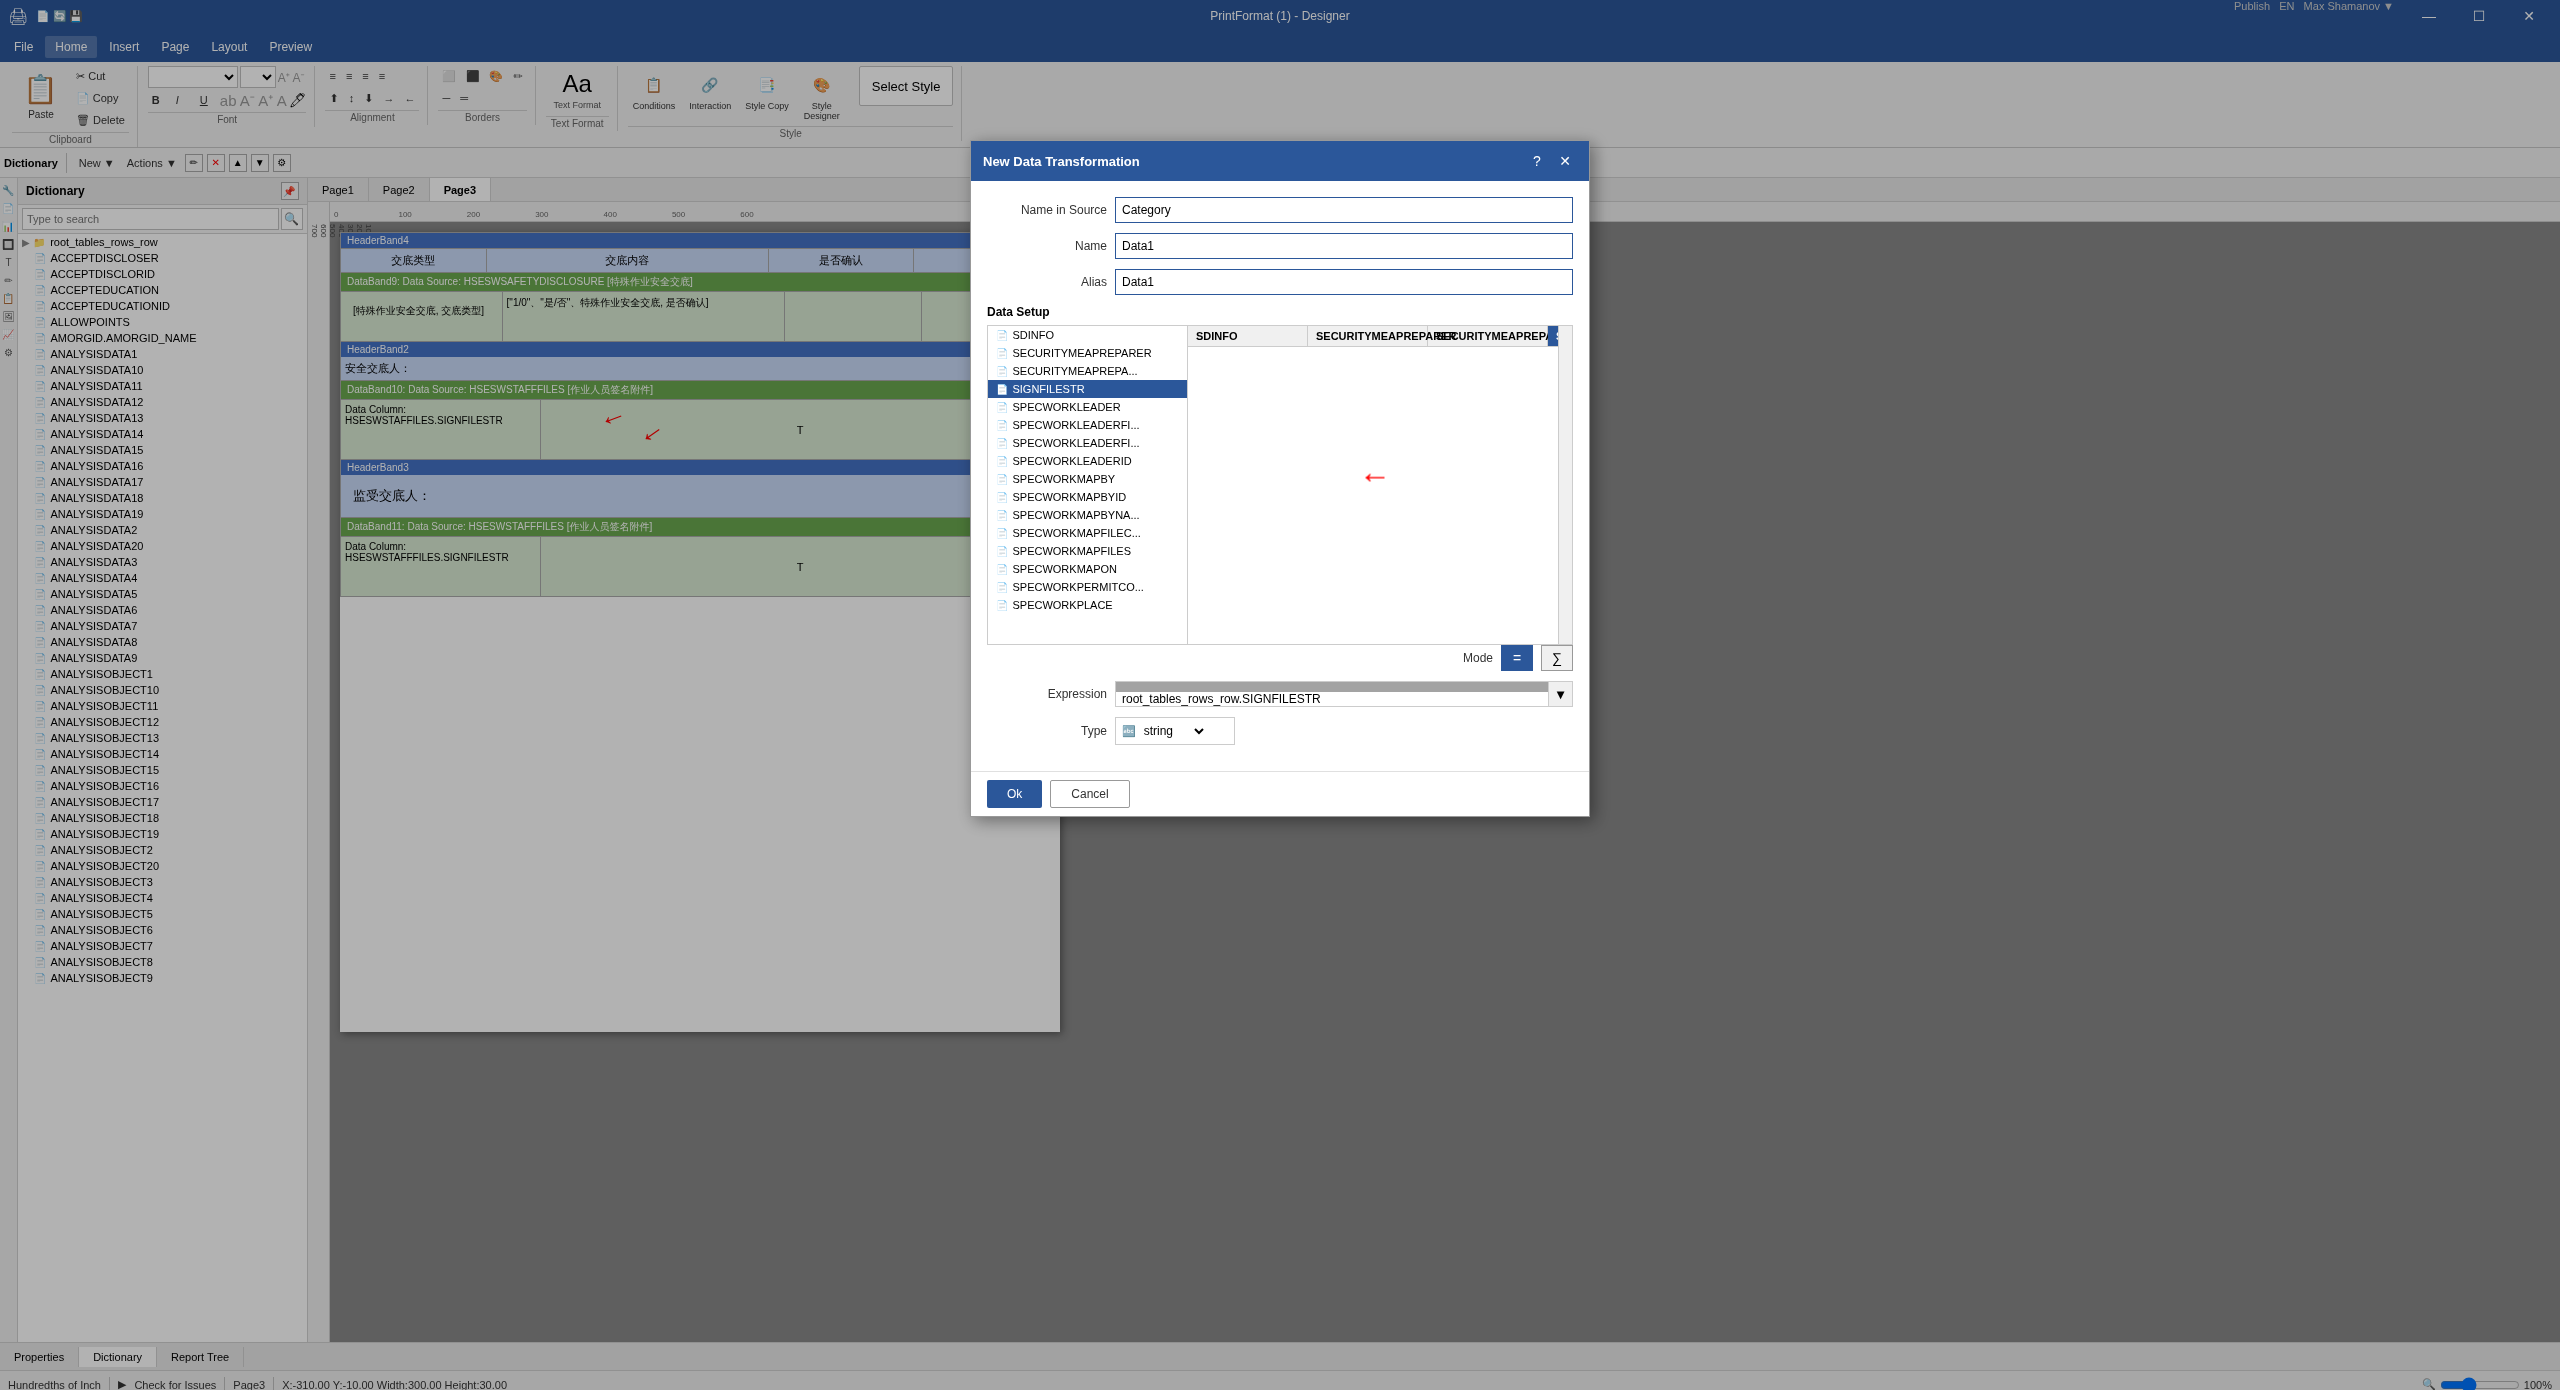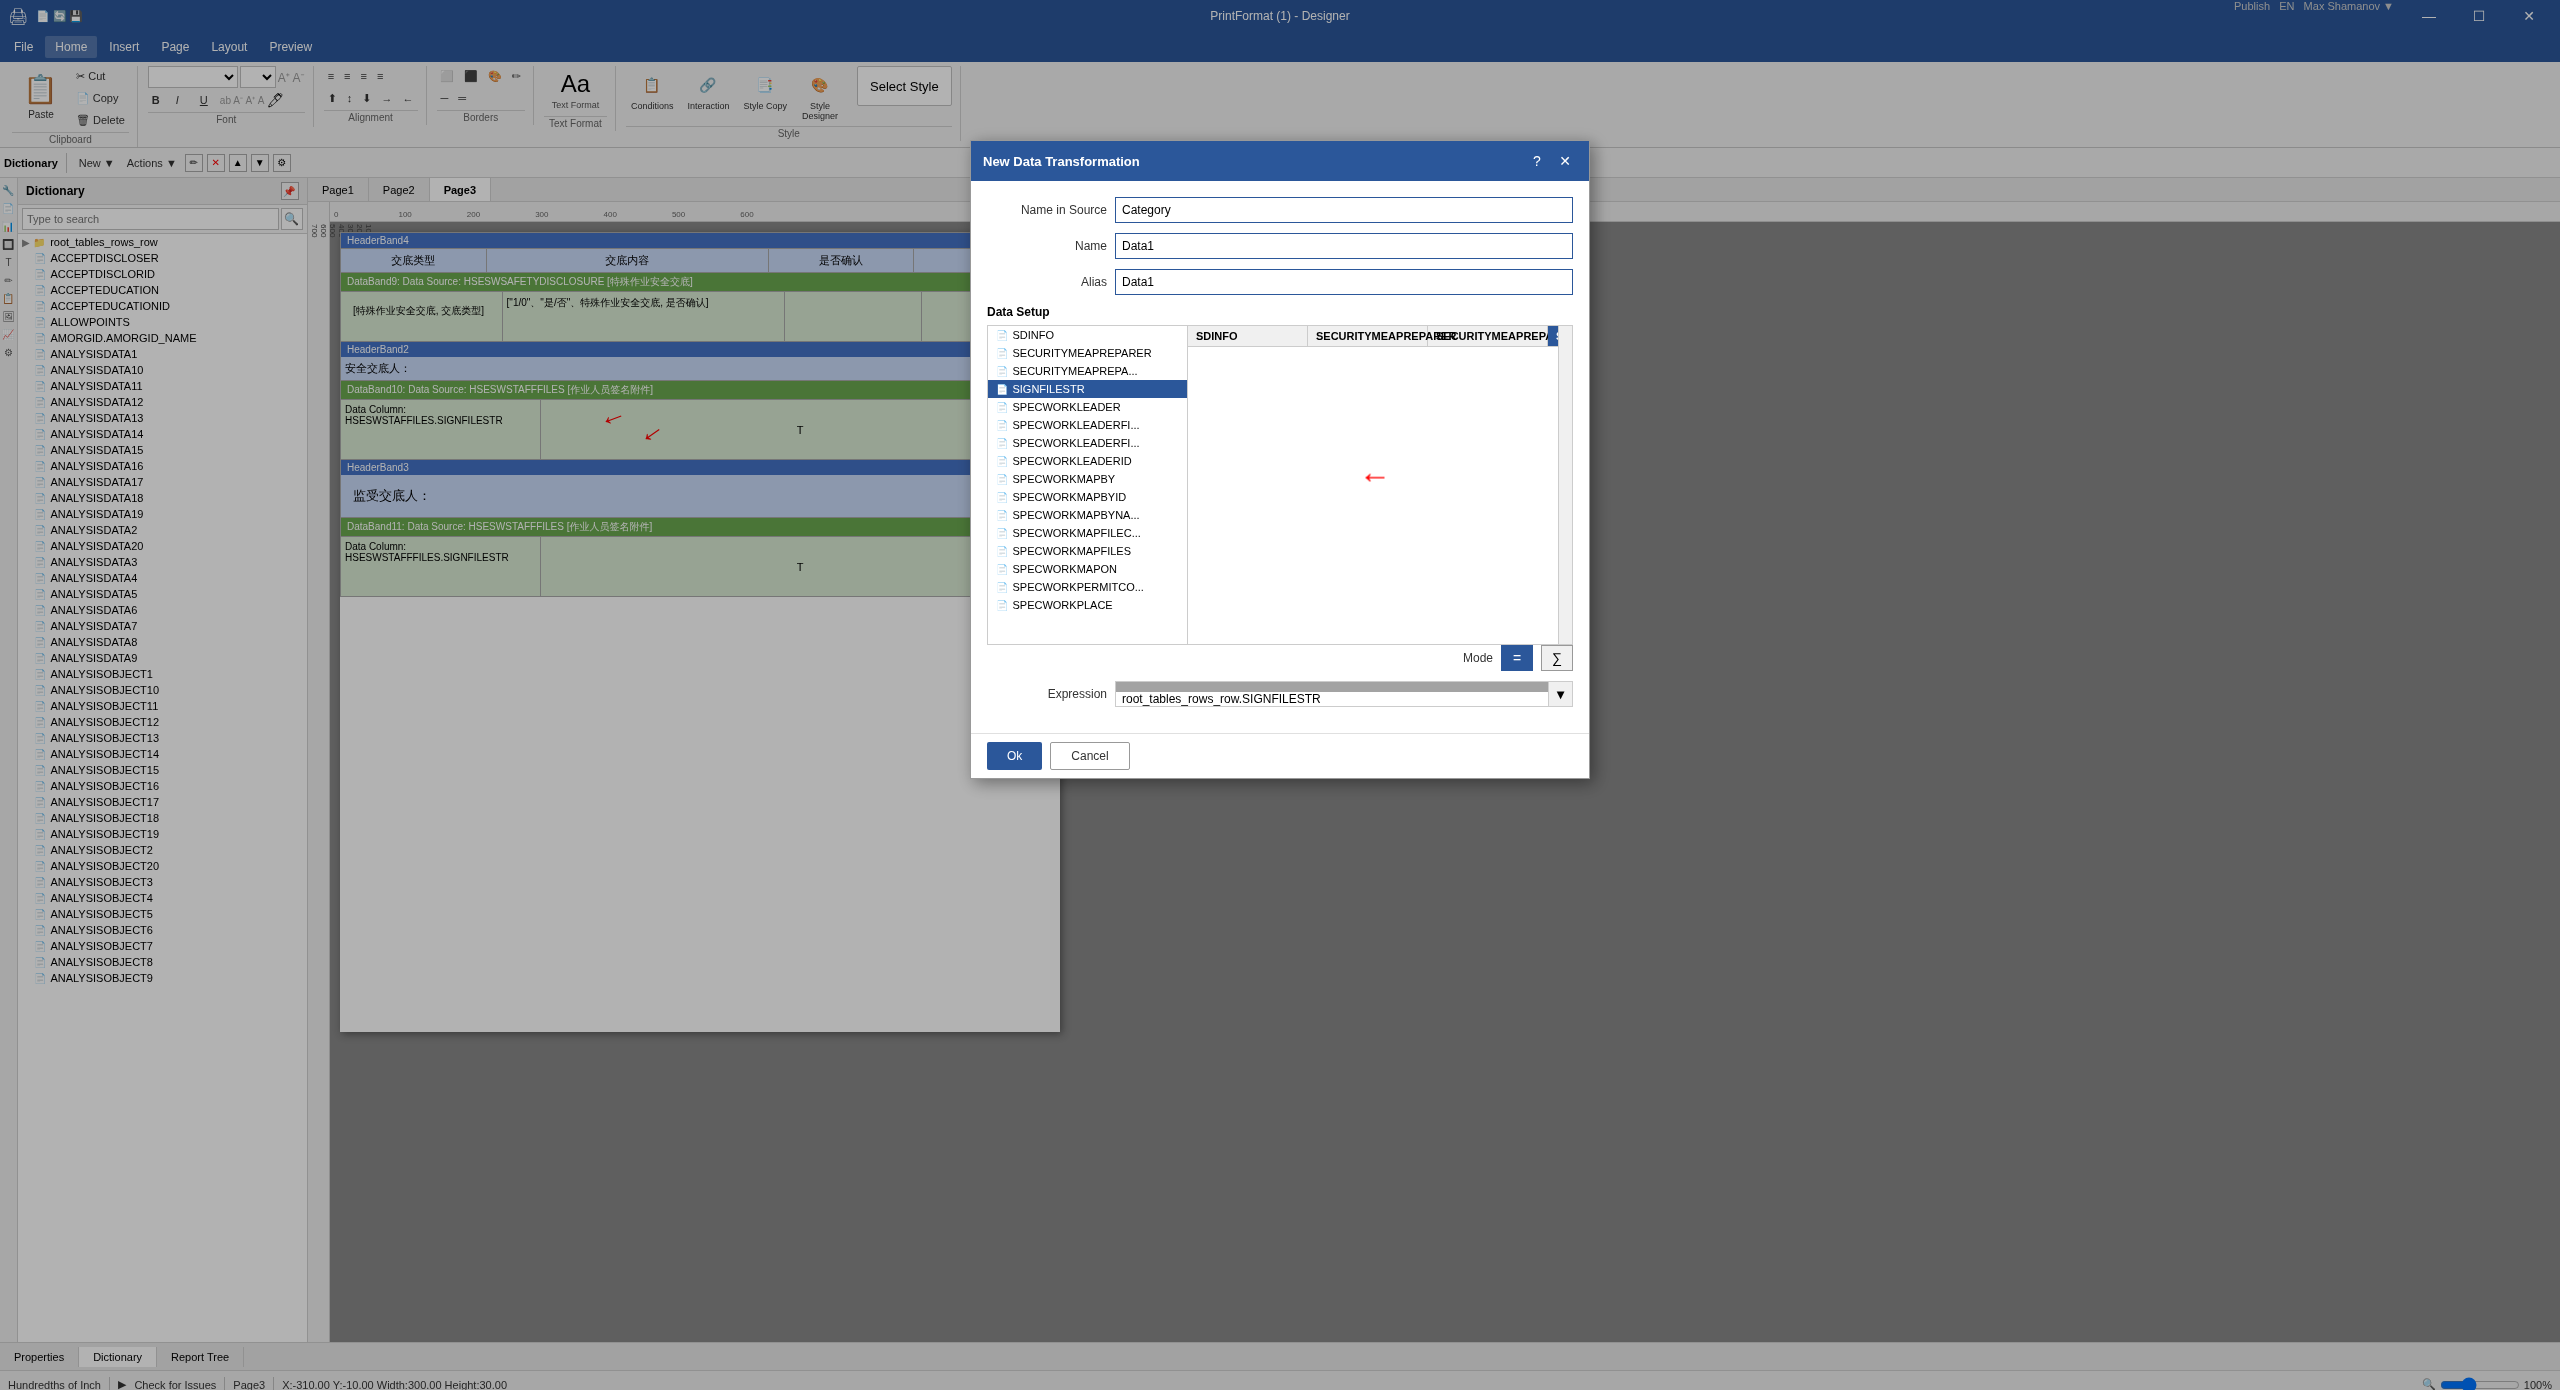--- a/index.html
+++ b/index.html
@@ -149,21 +149,21 @@
       <div class="ribbon-group-content" style="flex-direction:column; gap:2px;">
         <div style="display:flex; gap:2px; align-items:center;">
           <select class="dropdown-select" style="width:90px;"></select>
           <select class="dropdown-select" style="width:36px;"></select>
           <span style="font-size:12px; color:#999;">A⁺ A⁻</span>
         </div>
         <div style="display:flex; gap:2px; align-items:center;">
           <button class="ribbon-btn-small bold" style="width:22px;">B</button>
           <button class="ribbon-btn-small italic" style="width:22px;">I</button>
           <button class="ribbon-btn-small" style="width:22px; text-decoration:underline;">U</button>
-          <span style="font-size:10px; color:#999;">ab A⁻ A⁺ A</span>
+          <span style="font-size:15px; color:#999;">ab A⁻ A⁺ A</span>
           <span style="font-size:14px;">🖊</span>
         </div>
       </div>
       <div class="ribbon-group-label">Font</div>
     </div>
 
     <div class="ribbon-group" style="min-width:100px;">
       <div class="ribbon-group-content" style="flex-direction:column; gap:2px;">
         <div style="display:flex; gap:2px;">
           <button class="ribbon-btn-small">≡</button>
@@ -680,20 +680,33 @@
       </div>
 
       <div class="expr-row">
         <span class="expr-label">Expression</span>
         <div style="flex:1; display:flex; align-items:flex-end; border:1px solid #ccc; height:26px; background:#a3a3a3;">
           <input type="text" style="flex: 1 1 0%; border: none; padding: 0px 6px; font-size: 12px; outline: none;" value="root_tables_rows_row.SIGNFILESTR">
           <button style="width:24px; height:24px; border:none; background:#f0f0f0; cursor:pointer; border-left:1px solid #ccc;">▼</button>
         </div>
       </div>
 
+      <div class="type-row">
+        <span class="type-label">Type</span>
+        <div style="display:flex; align-items:center; border:1px solid #ccc; height:28px; background:white; padding:0 6px; min-width:120px;">
+          <span style="font-size:11px; color:#2b579a; margin-right:4px;">🔤</span>
+          <select style="border:none; outline:none; font-size:12px; background:transparent; cursor:pointer;">
+            <option value="string" selected="">string</option>
+            <option value="integer">integer</option>
+            <option value="decimal">decimal</option>
+            <option value="boolean">boolean</option>
+            <option value="datetime">datetime</option>
+          </select>
+        </div>
+      </div>
     </div>
 
     <div class="modal-footer">
       <button class="btn-ok">Ok</button>
       <button class="btn-cancel">Cancel</button>
     </div>
   </div>
 </div>
 
 </body></html>

